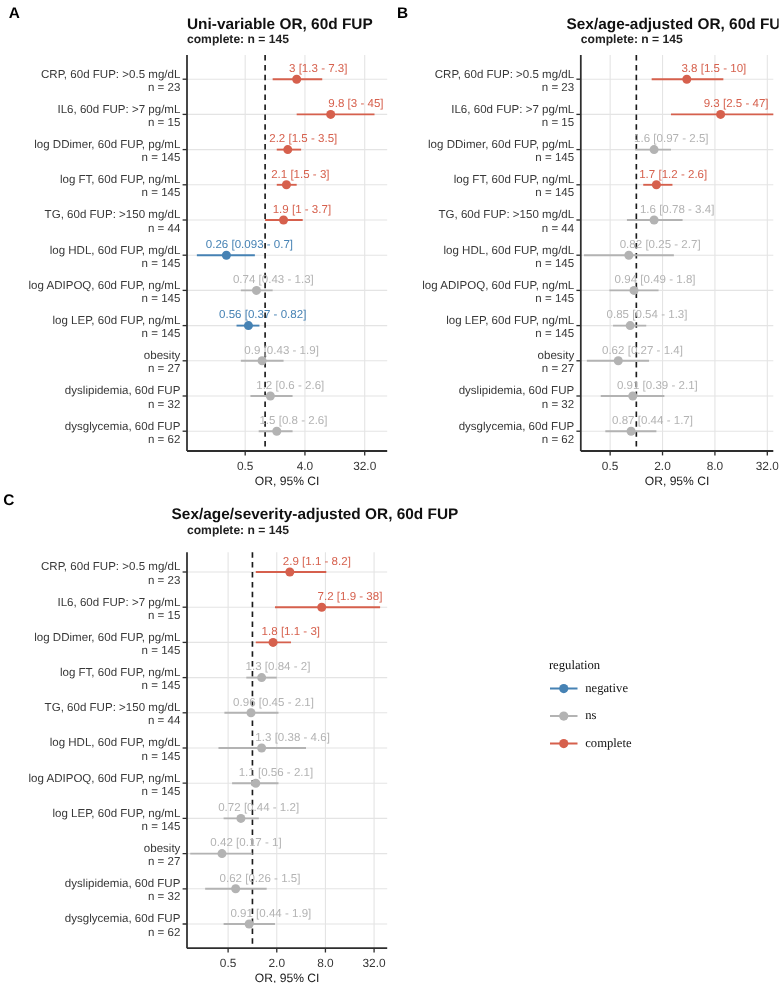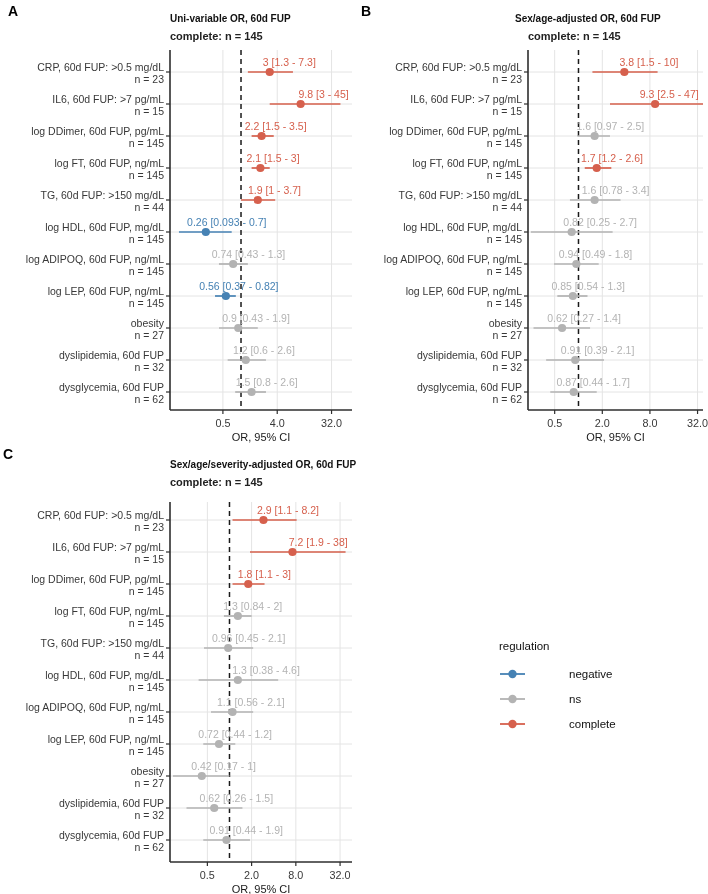--- a/index.html
+++ b/index.html
@@ -1,25 +1,25 @@
 <!DOCTYPE html>
 <html><head>
 <meta charset="utf-8">
 <style>
   html,body{margin:0;padding:0;background:#ffffff;}
   .figure{position:relative;width:708px;height:894px;background:#fff;
           font-family:"Liberation Sans",sans-serif;overflow:hidden;}
   .panel-letter{position:absolute;font-size:14px;font-weight:bold;color:#000;}
-  .panel-title{position:absolute;font-size:10px;font-weight:bold;color:#111;white-space:nowrap;}
+  .panel-title{position:absolute;font-size:14px;font-weight:bold;color:#111;white-space:nowrap;}
   .panel-subtitle{position:absolute;font-size:11px;color:#222;white-space:nowrap;font-weight:bold;}
   #plot{position:absolute;left:0;top:0;}
   #plot text{font-family:"Liberation Sans",sans-serif;}
-  .legend{position:absolute;left:499px;top:640px;}
+  .legend{position:absolute;left:499px;top:599px;font-family:Liberation Serif, serif;}
   .legend-title{font-size:11.5px;color:#111;margin-bottom:9px;}
-  .legend-item{display:flex;align-items:center;height:25px;gap:37px;}
+  .legend-item{display:flex;height:25px;}
   .legend-item .lab{font-size:11.5px;color:#111;margin-left:6px;}
 </style>
 </head>
 <body>
 
 <div class="figure">
 
   <svg id="plot" width="708" height="894" viewBox="0 0 708 894">
       <g>
         <line x1="222.90123362326938" x2="222.90123362326938" y1="50" y2="410" stroke="#e4e4e4" stroke-width="1"></line>
@@ -307,21 +307,21 @@
 
   <div class="panel-letter" style="left:8px;top:3px;">A</div>
   <div class="panel-title" style="left:170px;top:13px;">Uni-variable OR, 60d FUP</div>
   <div class="panel-subtitle" style="left:170px;top:30px;">complete: n = 145</div>
 
   <div class="panel-letter" style="left:361px;top:3px;">B</div>
   <div class="panel-title" style="left:515px;top:13px;">Sex/age-adjusted OR, 60d FUP</div>
   <div class="panel-subtitle" style="left:528px;top:30px;">complete: n = 145</div>
 
   <div class="panel-letter" style="left:3px;top:446px;">C</div>
-  <div class="panel-title" style="left:170px;top:459px;">Sex/age/severity-adjusted OR, 60d FUP</div>
+  <div class="panel-title" style="left:156px;top:459px;">Sex/age/severity-adjusted OR, 60d FUP</div>
   <div class="panel-subtitle" style="left:170px;top:476px;">complete: n = 145</div>
 
   <div class="legend">
     <div class="legend-title">regulation</div>
     <div id="legend-items">
         <div class="legend-item">
           <svg width="27" height="12">
             <line x1="1" x2="26" y1="6" y2="6" stroke="#4682b4" stroke-width="1.8"></line>
             <circle cx="13.5" cy="6" r="4.2" fill="#4682b4"></circle>
           </svg>

